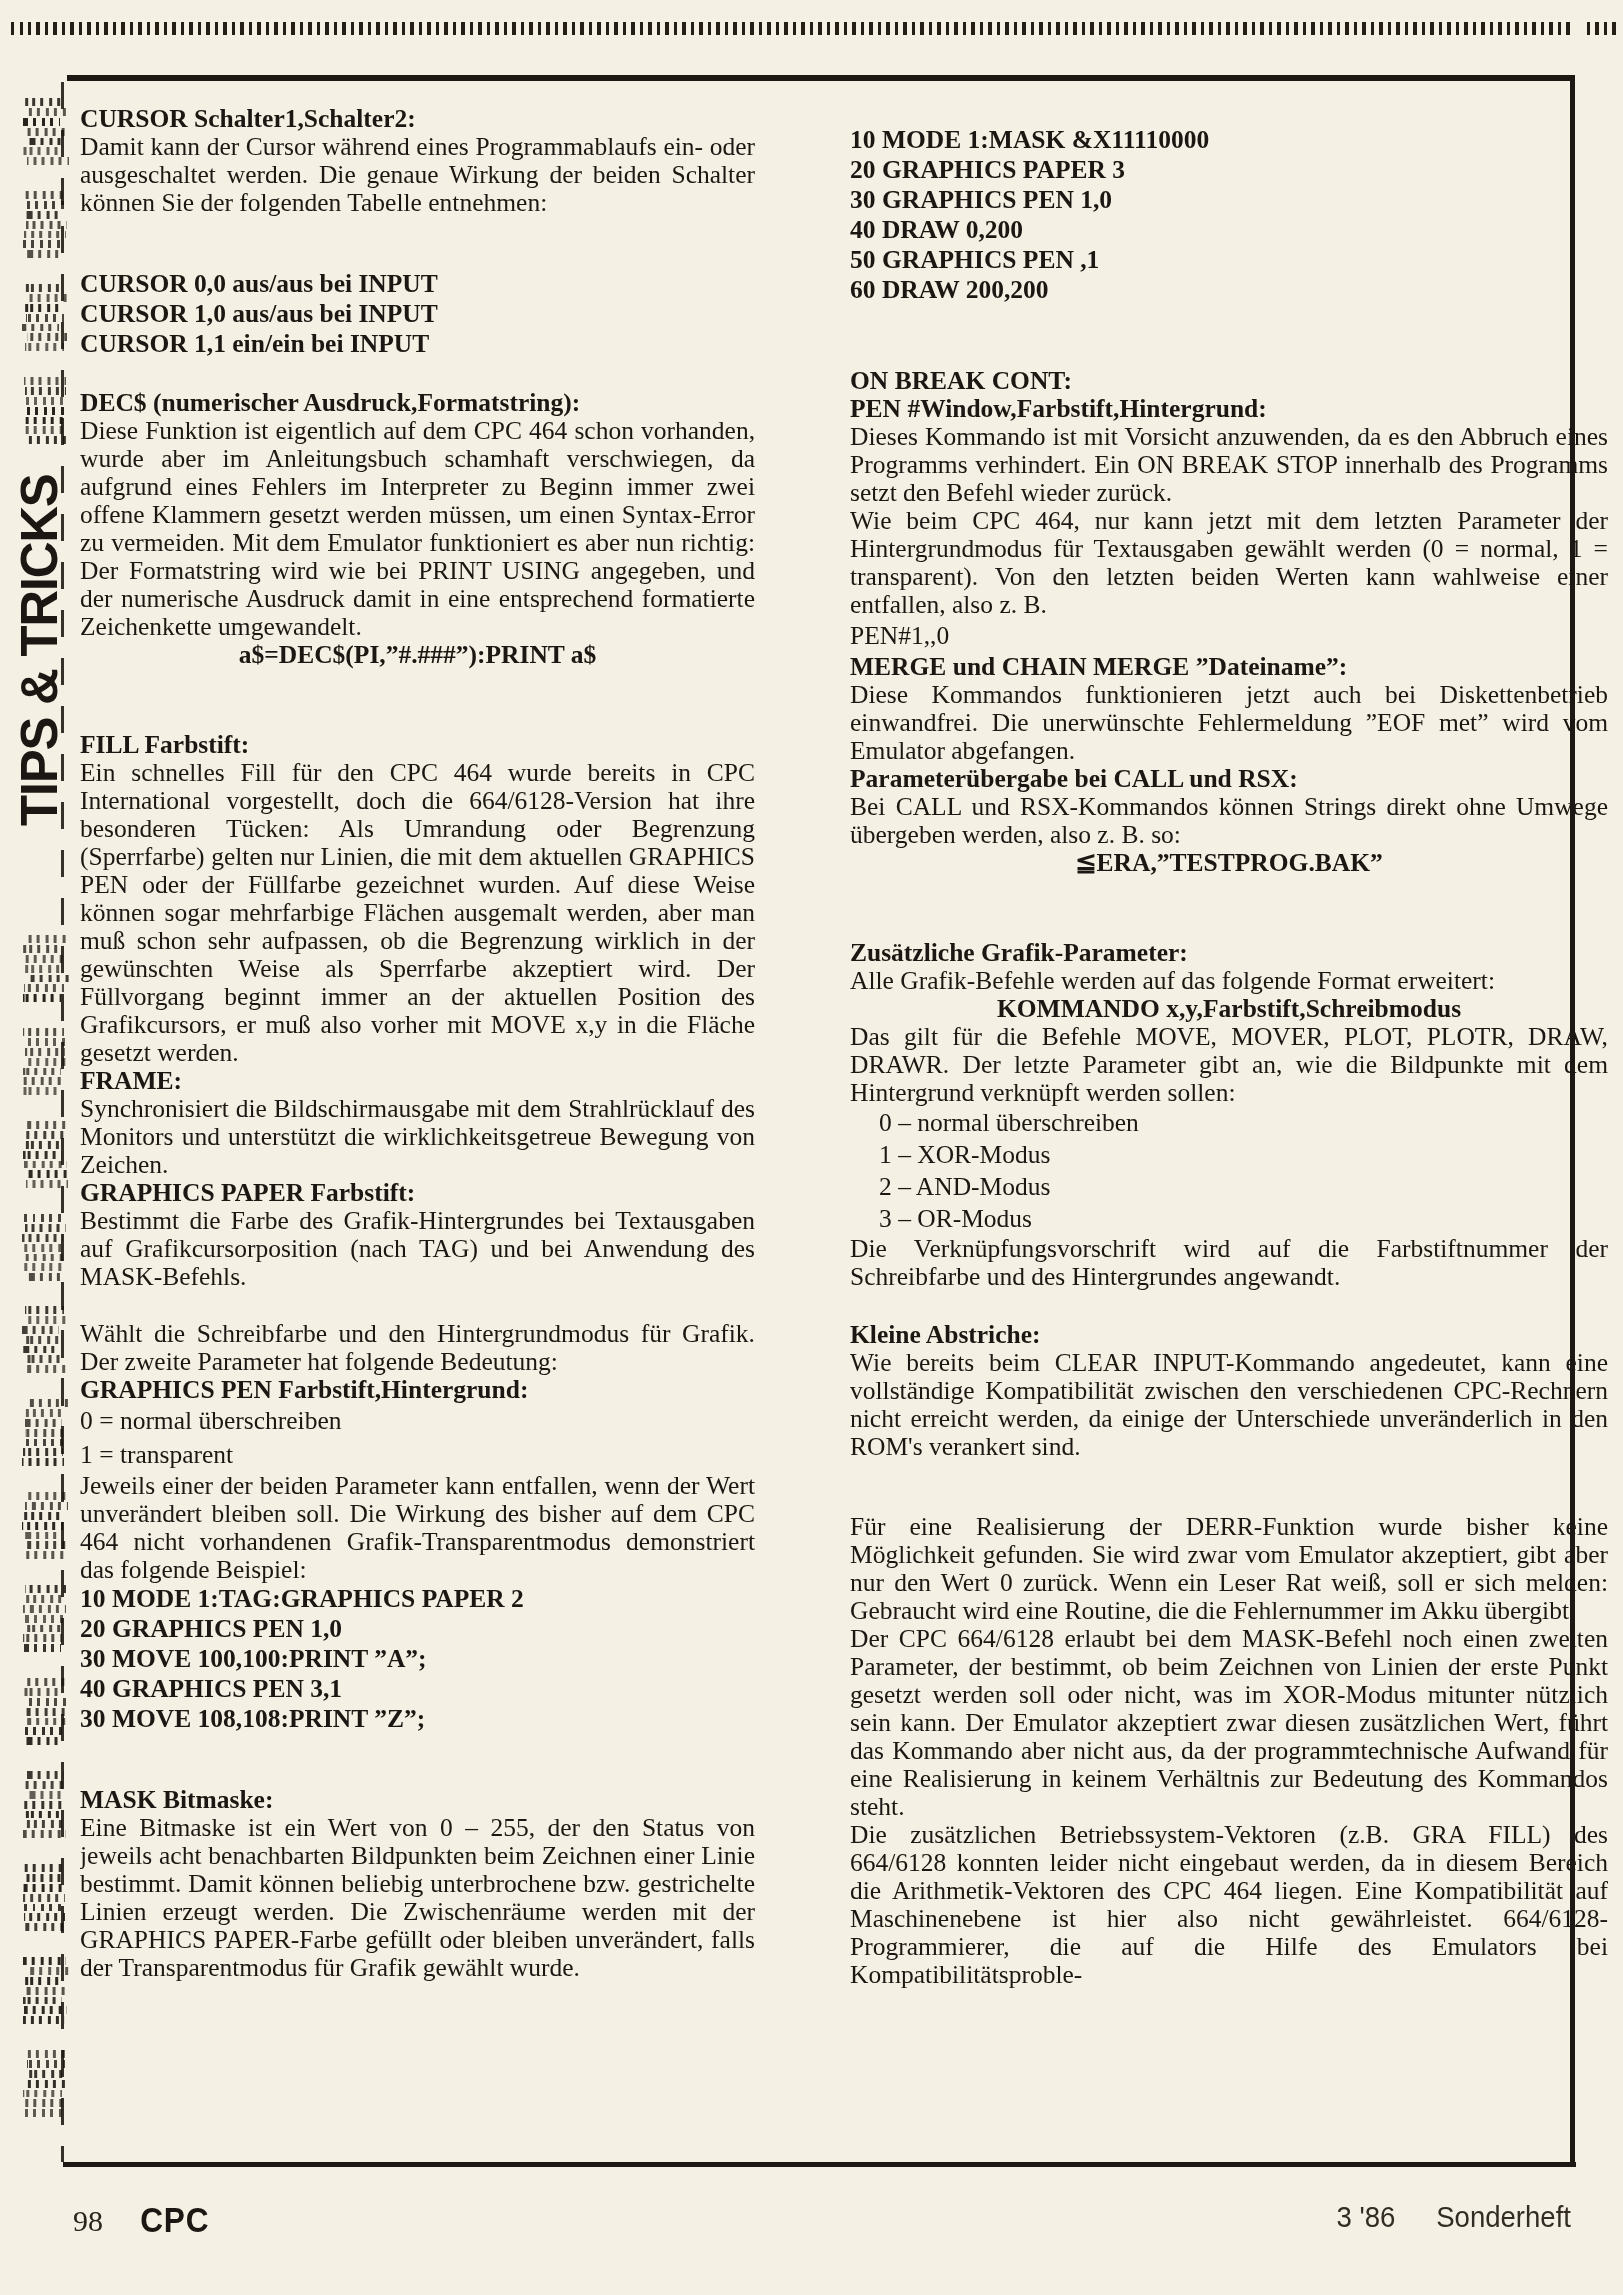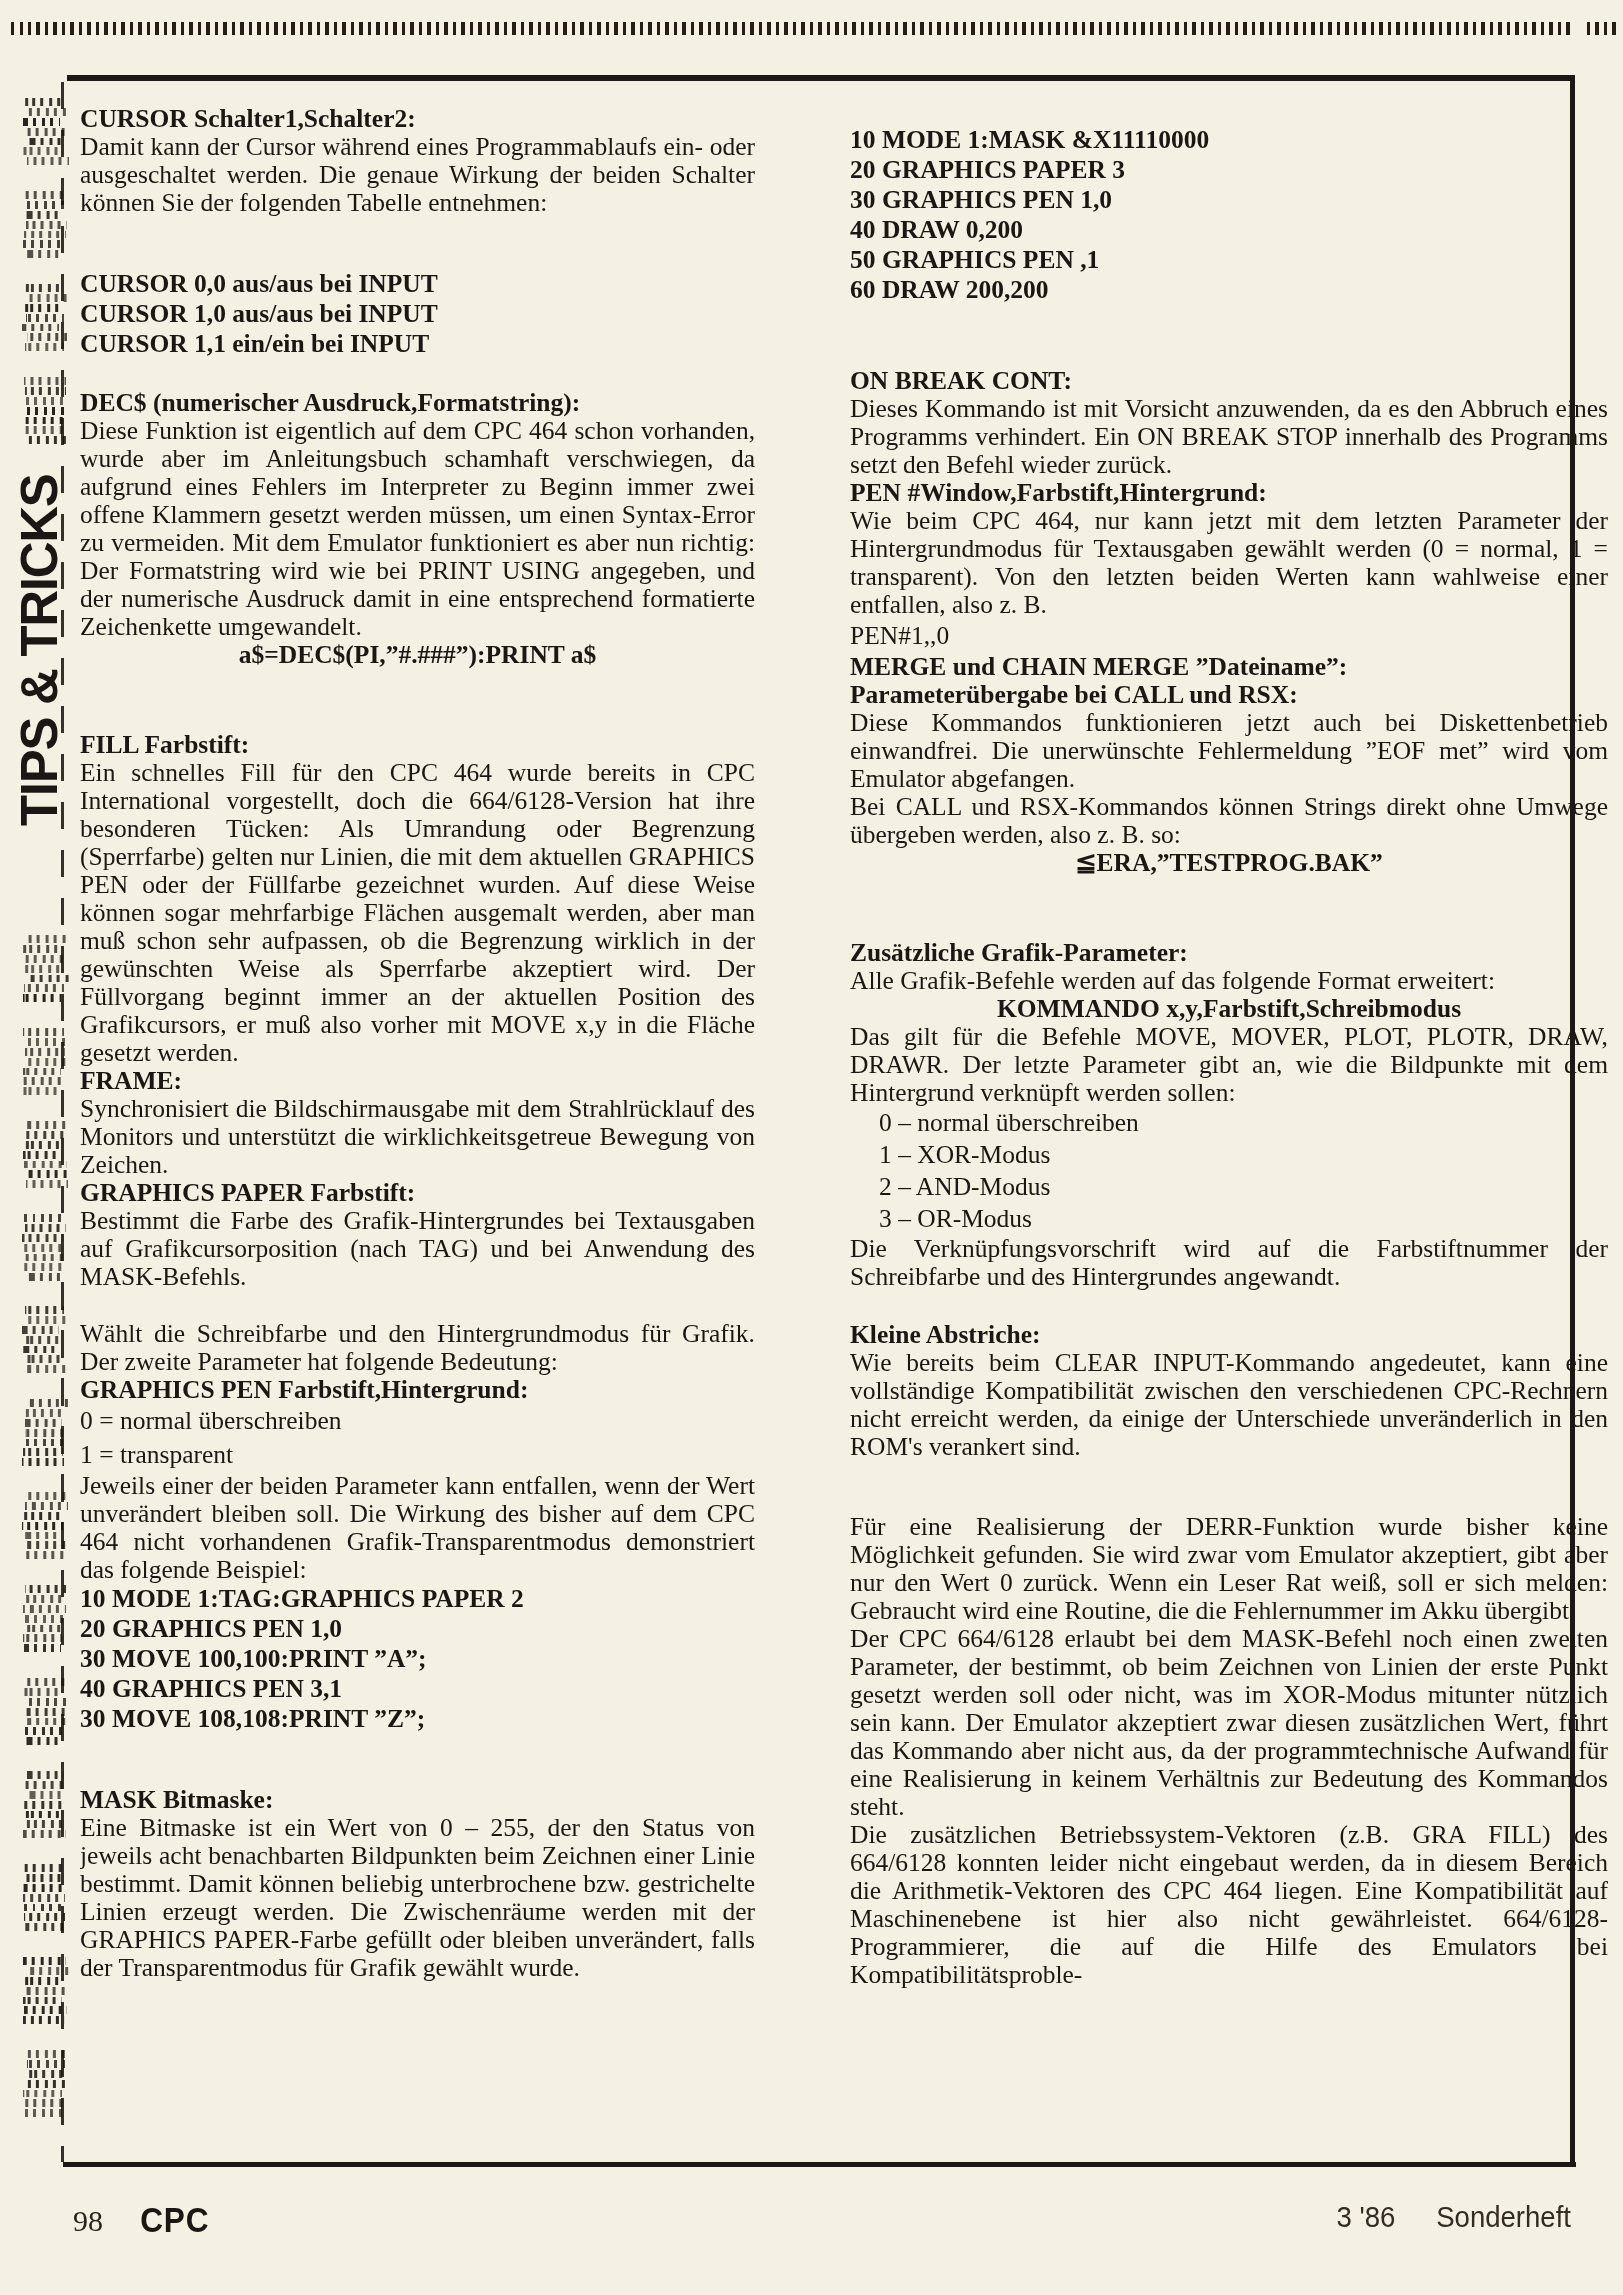--- a/index.html
+++ b/index.html
@@ -273,29 +273,29 @@
       <div class="sec bl">
         <div class="ln">10 MODE 1:MASK &amp;X11110000</div>
         <div class="ln">20 GRAPHICS PAPER 3</div>
         <div class="ln">30 GRAPHICS PEN 1,0</div>
         <div class="ln">40 DRAW 0,200</div>
         <div class="ln">50 GRAPHICS PEN ,1</div>
         <div class="ln">60 DRAW 200,200</div>
       </div>
       <div class="sp sp-lg"></div>
       <div class="sec h">ON BREAK CONT:</div>
+      <div class="sec h">PEN #Window,Farbstift,Hintergrund:</div>
       <div class="sec p">Dieses Kommando ist mit Vorsicht anzuwenden, da es den Abbruch eines Programms verhindert. Ein ON BREAK STOP innerhalb des Programms setzt den Befehl wieder zurück.</div>
-      <div class="sec h">PEN #Window,Farbstift,Hintergrund:</div>
       <div class="sec p">Wie beim CPC 464, nur kann jetzt mit dem letzten Parameter der Hintergrundmodus für Textausgaben gewählt werden (0 = normal, 1 = transparent). Von den letzten beiden Werten kann wahlweise einer entfallen, also z. B.</div>
       <div class="sec pl">
         <div class="ln">PEN#1,,0</div>
       </div>
       <div class="sec h">MERGE und CHAIN MERGE ”Dateiname”:</div>
+      <div class="sec p">Diese Kommandos funktionieren jetzt auch bei Diskettenbetrieb einwandfrei. Die unerwünschte Fehlermeldung ”EOF met” wird vom Emulator abgefangen.</div>
       <div class="sec h">Parameterübergabe bei CALL und RSX:</div>
-      <div class="sec p">Diese Kommandos funktionieren jetzt auch bei Diskettenbetrieb einwandfrei. Die unerwünschte Fehlermeldung ”EOF met” wird vom Emulator abgefangen.</div>
       <div class="sec p">Bei CALL und RSX-Kommandos können Strings direkt ohne Umwege übergeben werden, also z. B. so:</div>
       <div class="sec cc">≦ERA,”TESTPROG.BAK”</div>
       <div class="sp sp-lg"></div>
       <div class="sec h">Zusätzliche Grafik-Parameter:</div>
       <div class="sec p">Alle Grafik-Befehle werden auf das folgende Format erweitert:</div>
       <div class="sec cc">KOMMANDO x,y,Farbstift,Schreibmodus</div>
       <div class="sec p">Das gilt für die Befehle MOVE, MOVER, PLOT, PLOTR, DRAW, DRAWR. Der letzte Parameter gibt an, wie die Bildpunkte mit dem Hintergrund verknüpft werden sollen:</div>
       <div class="sec ls">
         <div class="ln">0 – normal überschreiben</div>
         <div class="ln">1 – XOR-Modus</div>

